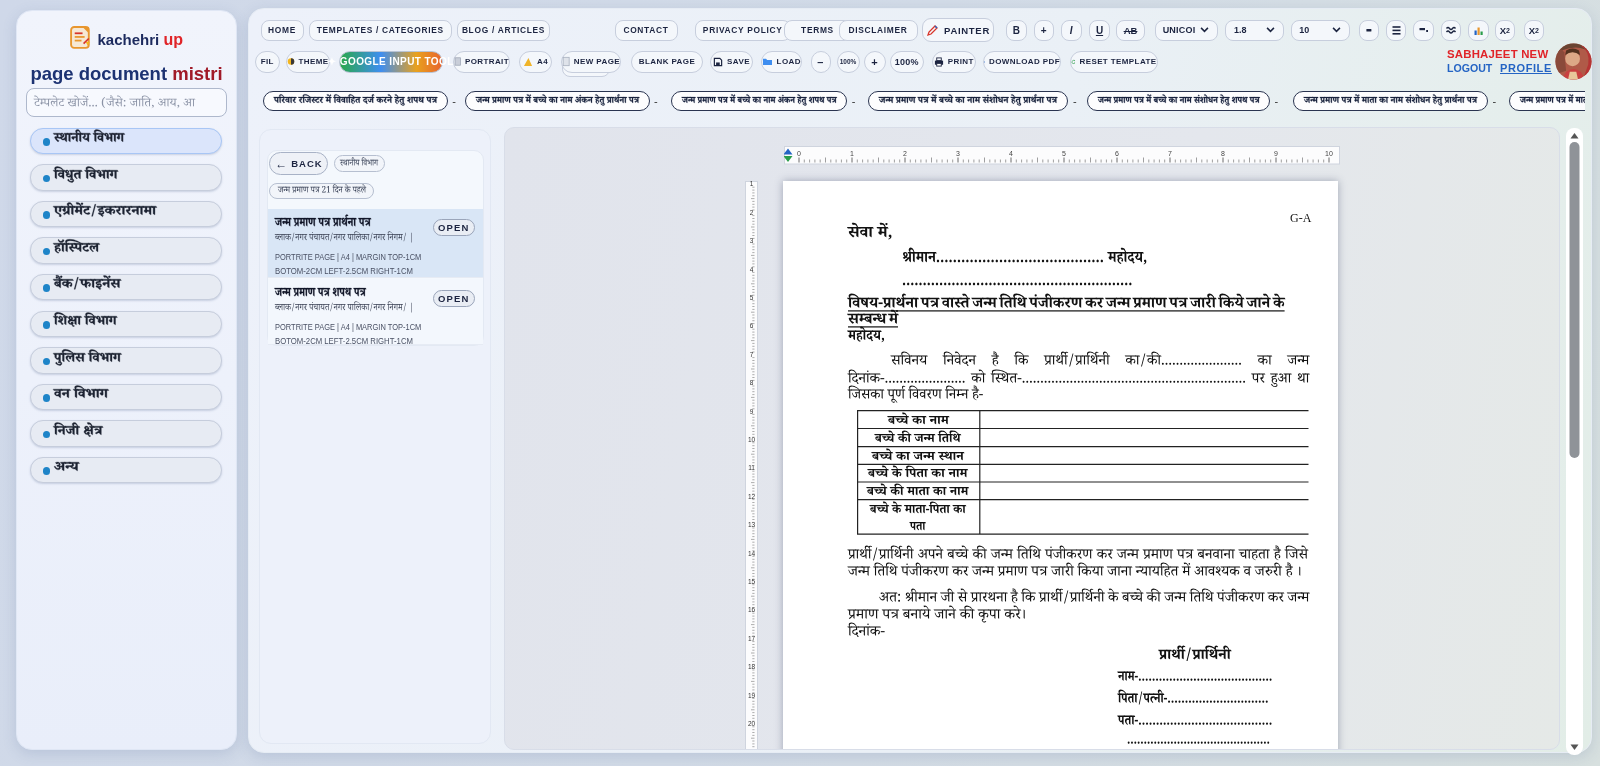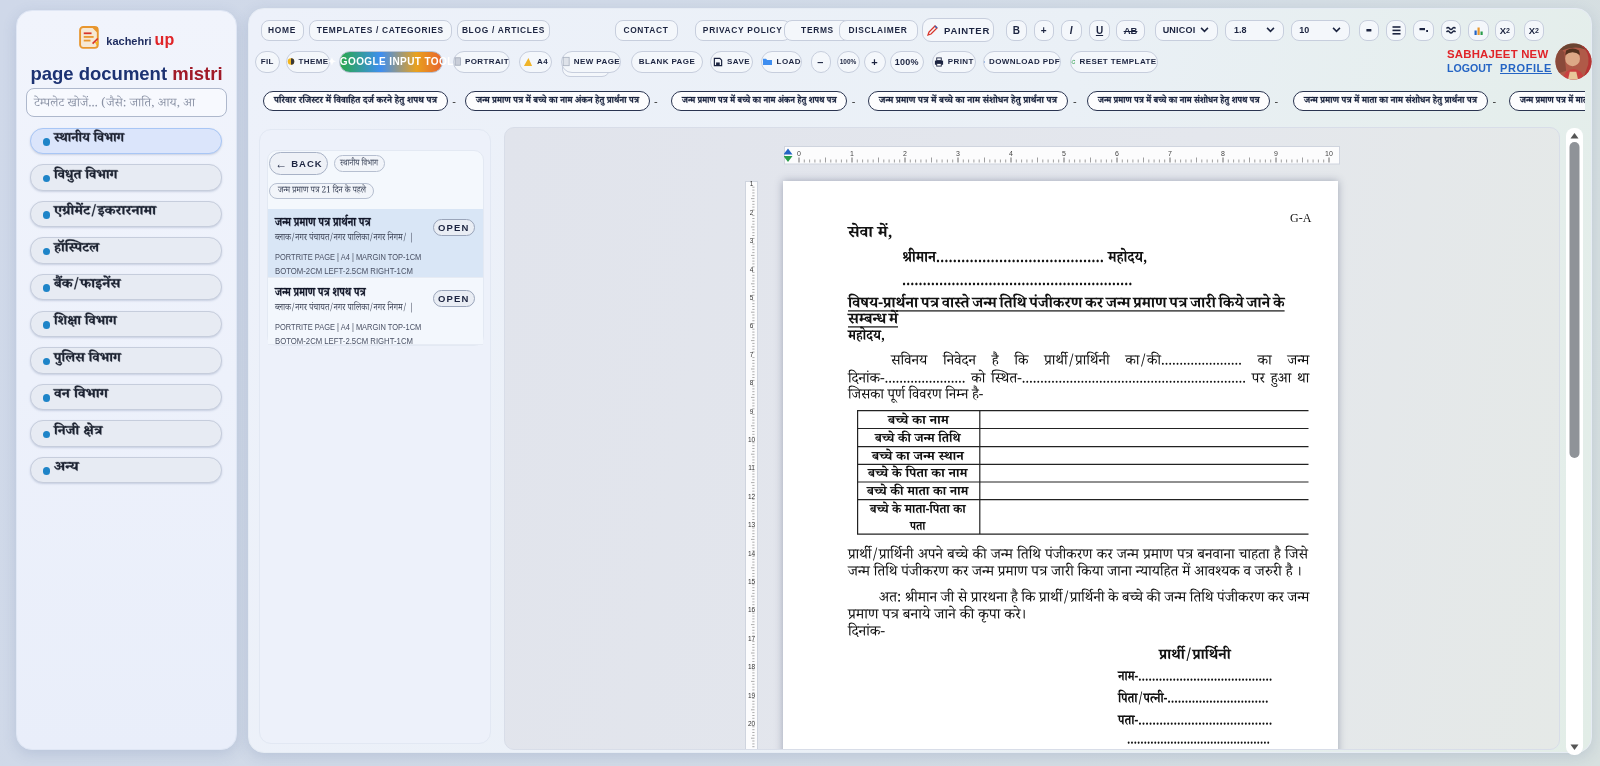--- a/index.html
+++ b/index.html
@@ -21,21 +21,21 @@
 <div style="margin-top:26px">
 <svg width="23" height="25" viewBox="0 0 22 24" style="vertical-align:-6px">
 <rect x="1" y="1" width="17" height="20" rx="3" fill="#f6e8d4" stroke="#e8962e" stroke-width="1.8"></rect>
 <path d="M12 1 l6 0 0 6 z" fill="#e8962e"></path>
 <line x1="4.5" y1="7" x2="12" y2="7" stroke="#d8352a" stroke-width="1.7"></line>
 <line x1="4.5" y1="10.5" x2="14" y2="10.5" stroke="#e8962e" stroke-width="1.7"></line>
 <line x1="4.5" y1="14" x2="11" y2="14" stroke="#e8962e" stroke-width="1.7"></line>
 <path d="M15 15 l4 0 -2 4 z" fill="#f3b51e"></path>
           <path d="M13 17 l5 -5" stroke="#d8352a" stroke-width="1.6"></path>
         </svg>
-<span style="font-size:11px;font-weight:bold;color:#1c2a5e"> kachehri </span><span style="font-size:16px;font-weight:bold;color:#e02428">up</span>
+<span style="font-size:15px;font-weight:bold;color:#1c2a5e"> kachehri </span><span style="font-size:16px;font-weight:bold;color:#e02428">up</span>
 <div style="margin-top:12px;font-size:18.5px;font-weight:bold;color:#1c3272">page document <span style="color:#a01a28">mistri</span></div>
 </div>
     </div>
     <div class="abs" style="left:26px;top:88px;width:201px;height:29px;background:#f7f9fe;border:1.4px solid #aeb8cc;border-radius:8px;padding:6px 0 0 7px;overflow:hidden;white-space:nowrap"><svg class="dv" width="161.0" height="17.8">
         <g fill="#8b93a6" transform="translate(0,11.44) scale(0.012611,-0.012300)">
           <use href="#g0" x="0"></use>
           <use href="#g1" x="376"></use>
           <use href="#g2" x="463"></use>
           <use href="#g3" x="762"></use>
           <use href="#g4" x="1278"></use>

